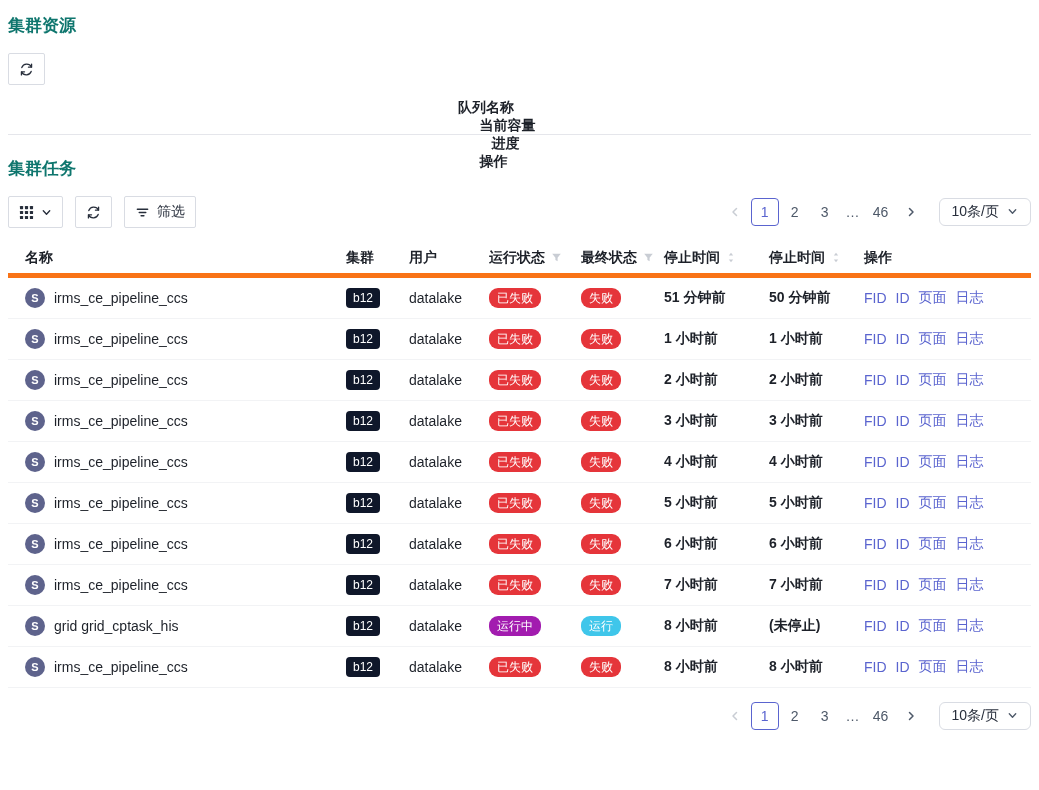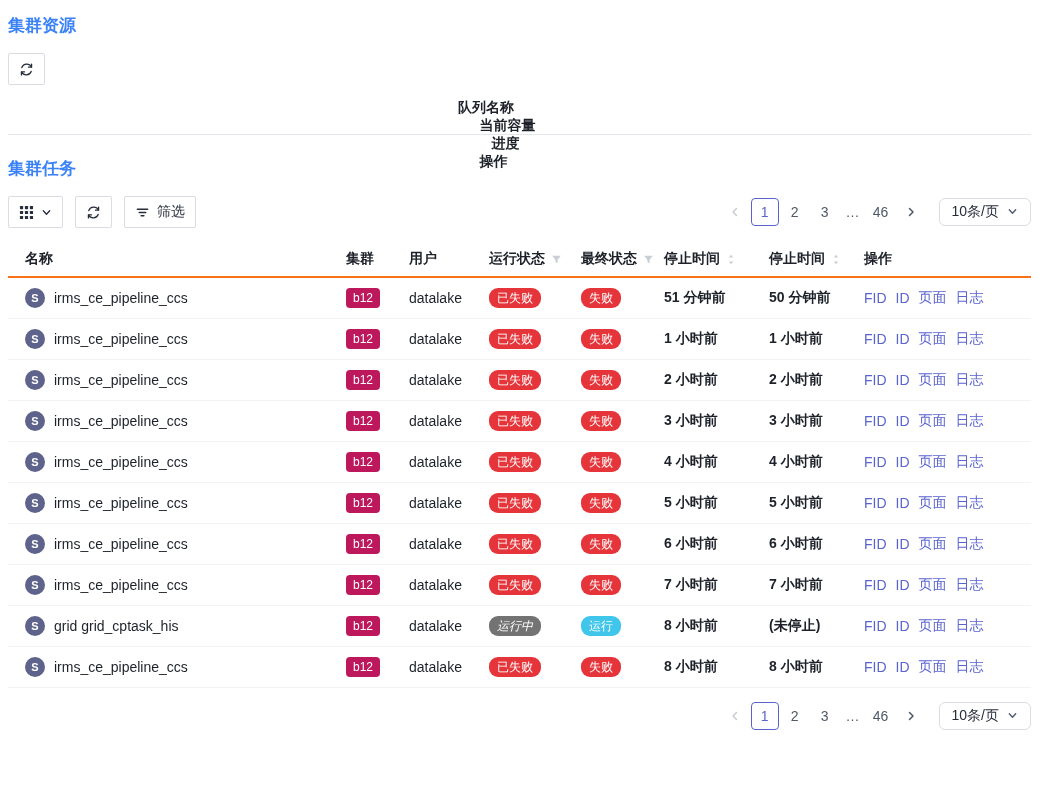--- a/index.html
+++ b/index.html
@@ -1,19 +1,19 @@
 <!DOCTYPE html>
 <html><head>
 <meta charset="utf-8">
 <style>
   * { box-sizing: border-box; margin: 0; padding: 0; }
   html,body { width:1039px; height:790px; background:#fff; overflow:hidden;
     font-family:"Liberation Sans", sans-serif; color:#1d2129; font-size:14px; }
   .page { padding:14px 8px 0 8px; }
-  .sec-title { font-size:17px; font-weight:bold; color:#3b82f6; }
+  .sec-title { font-size:17px; font-weight:bold; color:#0f766e; }
   .tool-row { margin-top:16px; display:flex; align-items:center; gap:12px; }
   .btn { display:inline-flex; align-items:center; justify-content:center; gap:7px;
     height:32px; padding:0 10px; background:#fff; border:1px solid #d9dce3;
     border-radius:2px; color:#272e3b; font-size:14px; cursor:pointer; }
   .btn svg { display:block; }
   
   .res-table { margin-top:14px; }
   .res-head { display:flex; align-items:center; height:36px; padding:0 17px;
     border-bottom:1px solid #e5e6eb; font-weight:bold;flex-direction:column; }
   .res-row { display:flex; align-items:center; height:50px; padding:0 17px;
@@ -41,42 +41,42 @@
     justify-content:center; border-radius:4px; font-size:14px; cursor:pointer; }
   .pg-num.active { border:1px solid #5a64cf; color:#5a64cf; }
   .pg-arrow { color:#4e5969; }
   .pg-arrow.disabled { color:#c9cdd4; cursor:default; }
   .pg-ellipsis { min-width:24px; text-align:center; color:#4e5969; }
   .page-size { margin-left:14px; display:inline-flex; align-items:center; gap:8px;
     height:28px; padding:0 12px; border:1px solid #d9dce3; border-radius:6px;
     background:#fff; cursor:pointer; color:#272e3b; }
   
   .t-head { display:flex; align-items:center; height:36px; padding:0 17px;
-    border-bottom:2px solid #f97316; font-weight:bold; }
+    border-bottom:5px solid #f97316; font-weight:bold; }
   .t-head .th { display:flex; align-items:center; gap:6px; }
   .t-row { display:flex; align-items:center; height:41px; padding:0 17px;
     border-bottom:1px solid #f2f3f5; }
   .c-name   { flex:1; display:flex; align-items:center; gap:9px; min-width:0; }
   .c-cluster{ width:63px; }
   .c-user   { width:80px; }
   .c-run    { width:92px; }
   .c-final  { width:83px; }
   .c-start  { width:105px; }
   .c-stop   { width:95px; }
   .c-act    { width:150px; display:flex; align-items:center; gap:9px; }
   .time { font-weight:bold; color:#1d2129; }
   .avatar { width:20px; height:20px; border-radius:50%; background:#5e638c; color:#fff;
     font-size:11px; font-weight:bold; display:inline-flex; align-items:center;
     justify-content:center; flex:none; }
   .badge { display:inline-block; color:#fff; font-size:12px; line-height:18px;
     padding:1px 8px; border-radius:9px; white-space:nowrap; }
   .badge-red   { background:#e5353a; }
-  .badge-green { background:#737373;font-style:italic; }
+  .badge-green { background:#a21caf; }
   .badge-cyan  { background:#3fc6ea; }
-  .badge-cluster { background:#be185d; border-radius:4px; padding:1px 7px; }
+  .badge-cluster { background:#0f172a; border-radius:4px; padding:1px 7px; }
   .bottom-bar { display:flex; align-items:center; justify-content:flex-end; margin-top:14px; }
   .hicon { display:inline-flex; cursor:pointer; }
 </style>
 </head>
 <body>
 
 <div class="page">
 
   <div class="sec-title">集群资源</div>
 

